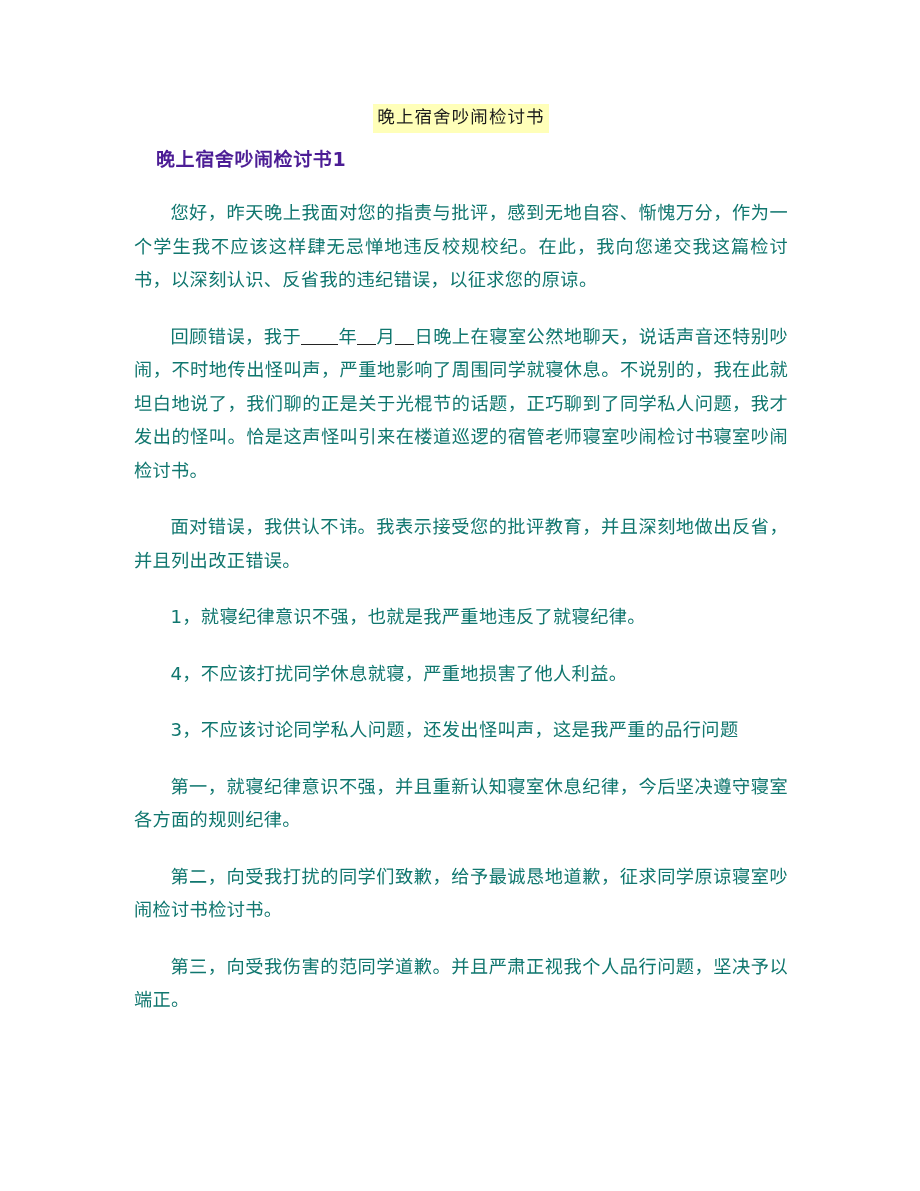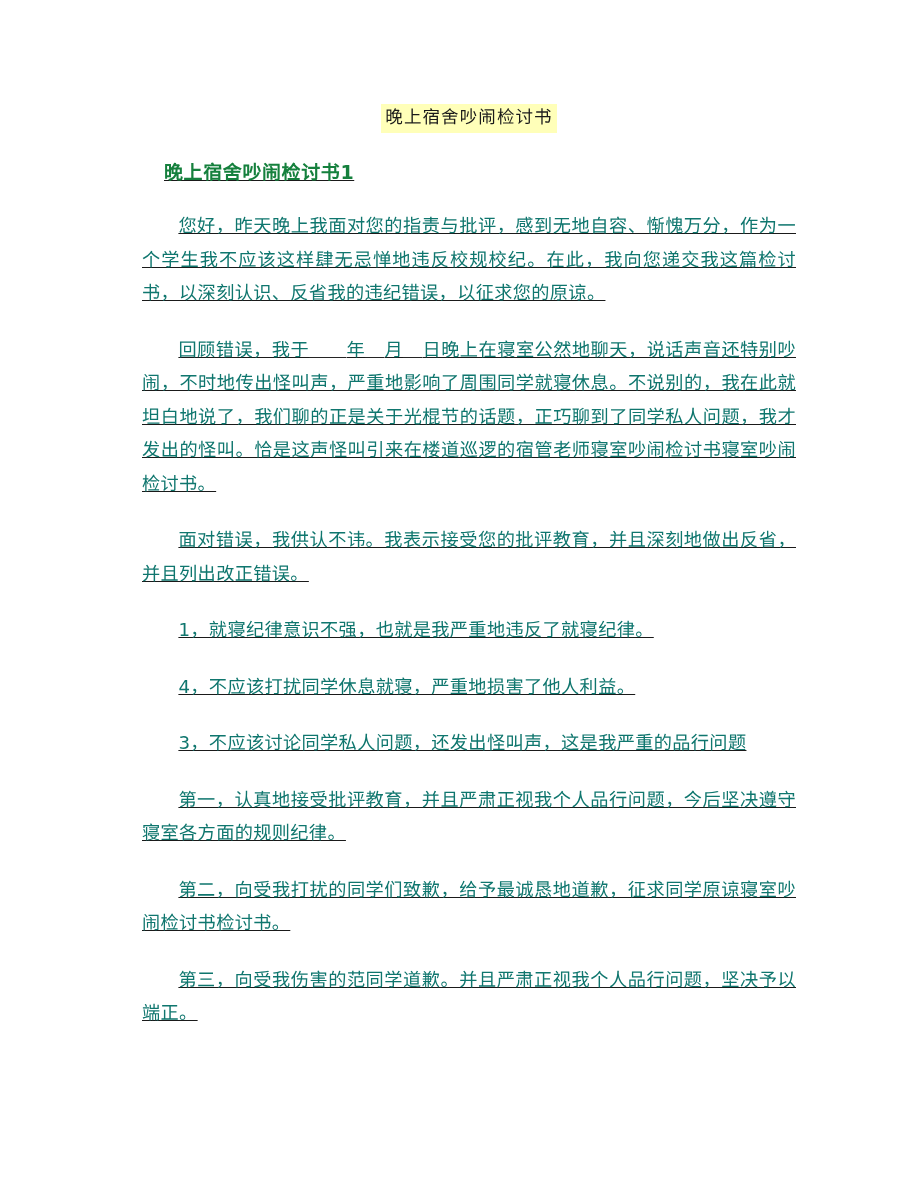--- a/index.html
+++ b/index.html
@@ -20,24 +20,23 @@
     position: relative;
     width: 920px;
     height: 1191px;
     background: #ffffff;
     box-sizing: border-box;
     padding: 0;
   }
 
   .content {
     position: absolute;
-    left: 142px;
+    left: 134px;
     top: 0;
     width: 654px;
-    text-decoration: underline;
   }
 
   
   .doc-title-row {
     margin-top: 104px;
     text-align: center;
     line-height: 1.0;
   }
   .doc-title {
     display: inline-block;
@@ -45,27 +44,27 @@
     font-family: "DejaVu Sans", "Liberation Sans", sans-serif;
     font-size: 17.5px;
     letter-spacing: 1.1px;
     padding: 5px 4px 6px 4px;
     color: #1a1a1a;
     white-space: nowrap;
   }
 
   
   .heading {
-    margin: 27px 0 0 22px;
+    margin: 14px 0 0 22px;
     font-family: "DejaVu Sans", "Liberation Sans", sans-serif;
     font-weight: bold;
     font-size: 19px;
     letter-spacing: 0.6px;
     line-height: 1.3;
-    color: #15803d;
+    color: #4c1d95;
   }
 
   
   .para {
     margin: 0;
     padding: 0;
     font-family: "DejaVu Sans", "Liberation Sans", sans-serif;
     font-size: 18.2px;
     line-height: 33.5px;
     letter-spacing: 0.35px;
@@ -116,20 +115,20 @@
     <p class="para">面对错误，我供认不讳。我表示接受您的批评教育，并且深刻地做出反省，并且列出改正错误。</p>
 
 
     <p class="para">1，就寝纪律意识不强，也就是我严重地违反了就寝纪律。</p>
 
     <p class="para">4，不应该打扰同学休息就寝，严重地损害了他人利益。</p>
 
     <p class="para">3，不应该讨论同学私人问题，还发出怪叫声，这是我严重的品行问题</p>
 
 
-    <p class="para">第一，认真地接受批评教育，并且严肃正视我个人品行问题，今后坚决遵守寝室各方面的规则纪律。</p>
+    <p class="para">第一，就寝纪律意识不强，并且重新认知寝室休息纪律，今后坚决遵守寝室各方面的规则纪律。</p>
 
     <p class="para">第二，向受我打扰的同学们致歉，给予最诚恳地道歉，征求同学原谅寝室吵闹检讨书检讨书。</p>
 
     <p class="para">第三，向受我伤害的范同学道歉。并且严肃正视我个人品行问题，坚决予以端正。</p>
 
   </div>
 </div>
 
 </body></html>

